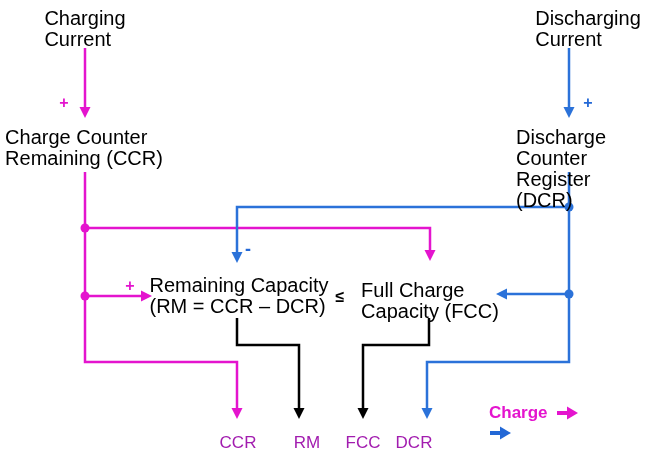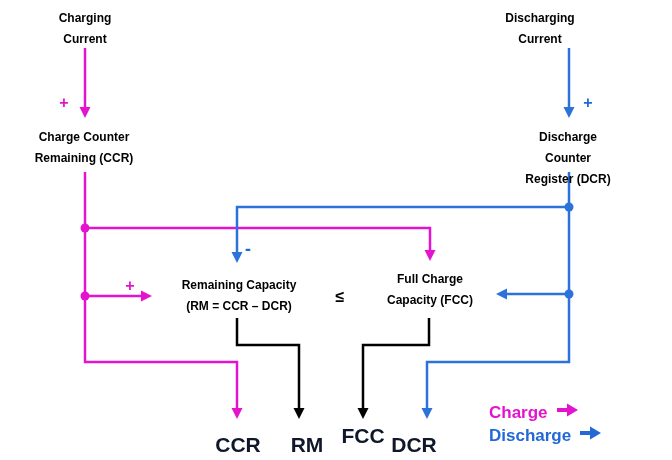--- a/index.html
+++ b/index.html
@@ -7,24 +7,24 @@
     position:relative;
     width:672px;height:460px;
     background:#ffffff;
     overflow:hidden;
     font-family:"Liberation Sans",sans-serif;
   }
   .lines{position:absolute;left:0;top:0;width:672px;height:460px;}
   .label{
     position:absolute;
     transform:translateX(-50%);
-    text-align:center;
+    text-align:left;
     white-space:pre-line;
-    font-weight:bold;
-    font-size:12px;
+    font-weight:normal;
+    font-size:20px;
     line-height:21px;
     color:#000;
   }
   .op{
     position:absolute;
     transform:translateX(-50%);
     font-weight:bold;
     font-size:16px;
     line-height:16px;
   }
@@ -33,28 +33,28 @@
   .cmp{
     position:absolute;
     transform:translateX(-50%);
     font-weight:bold;
     font-size:16px;
     color:#000;
   }
   .out-label{
     position:absolute;
     transform:translateX(-50%);
-    font-weight:bold;
-    font-size:21px;
-    color:#0f172a;
+    font-weight:normal;
+    font-size:17px;
+    color:#a21caf;
   }
   .legend-row{
     position:absolute;
     display:flex;
-    align-items:flex-start;
+    align-items:center;
     gap:8px;
     font-weight:bold;
     font-size:17px;
     line-height:20px;
   }
 </style>
 </head>
 <body>
 
 <div class="canvas">
@@ -96,50 +96,49 @@
       <path d="M429,318 L429,345 L363,345 L363,409"></path>
     </g>
     <g fill="#000000" stroke="none">
       <polygon points="293.5,408 304.5,408 299,419"></polygon>
       <polygon points="357.5,408 368.5,408 363,419"></polygon>
     </g>
   </svg>
 
   <div class="label" style="left:85px;top:8px">Charging
 Current</div>
-  <div class="label" style="left:540px;top:8px">Discharging
+  <div class="label" style="left:588px;top:8px">Discharging
 Current</div>
   <div class="label" style="left:84px;top:127px">Charge Counter
 Remaining (CCR)</div>
   <div class="label" style="left:568px;top:127px">Discharge Counter
 Register (DCR)</div>
   <div class="label" style="left:239px;top:275px">Remaining Capacity
 (RM = CCR – DCR)</div>
-  <div class="label" style="left:430px;top:269px">Full Charge
+  <div class="label" style="left:430px;top:280px">Full Charge
 Capacity (FCC)</div>
   <div class="cmp" style="left:340px;top:288px">≤</div>
 
   <div class="op charge-color" style="left:64px;top:95px">+</div>
   <div class="op discharge-color" style="left:588px;top:95px">+</div>
   <div class="op charge-color" style="left:130px;top:278px">+</div>
   <div class="op discharge-color" style="left:248px;top:241px;font-size:18px">-</div>
 
   <div class="out-label" style="left:238px;top:433px">CCR</div>
   <div class="out-label" style="left:307px;top:433px">RM</div>
-  <div class="out-label" style="left:363px;top:424px">FCC</div>
+  <div class="out-label" style="left:363px;top:433px">FCC</div>
   <div class="out-label" style="left:414px;top:433px">DCR</div>
 
   <div class="legend-row charge-color" style="left:489px;top:403px">
     <span>Charge</span>
     <svg width="22" height="14" viewBox="0 0 22 14">
       <line x1="1" y1="7" x2="13" y2="7" stroke="#E414CE" stroke-width="4"></line>
       <polygon points="11,0.5 11,13.5 22,7" fill="#E414CE"></polygon>
     </svg>
   </div>
   <div class="legend-row discharge-color" style="left:489px;top:426px">
-    <span>Discharge</span>
     <svg width="22" height="14" viewBox="0 0 22 14">
       <line x1="1" y1="7" x2="13" y2="7" stroke="#2368D6" stroke-width="4"></line>
       <polygon points="11,0.5 11,13.5 22,7" fill="#2368D6"></polygon>
     </svg>
   </div>
 
 </div>
 
 </body></html>

